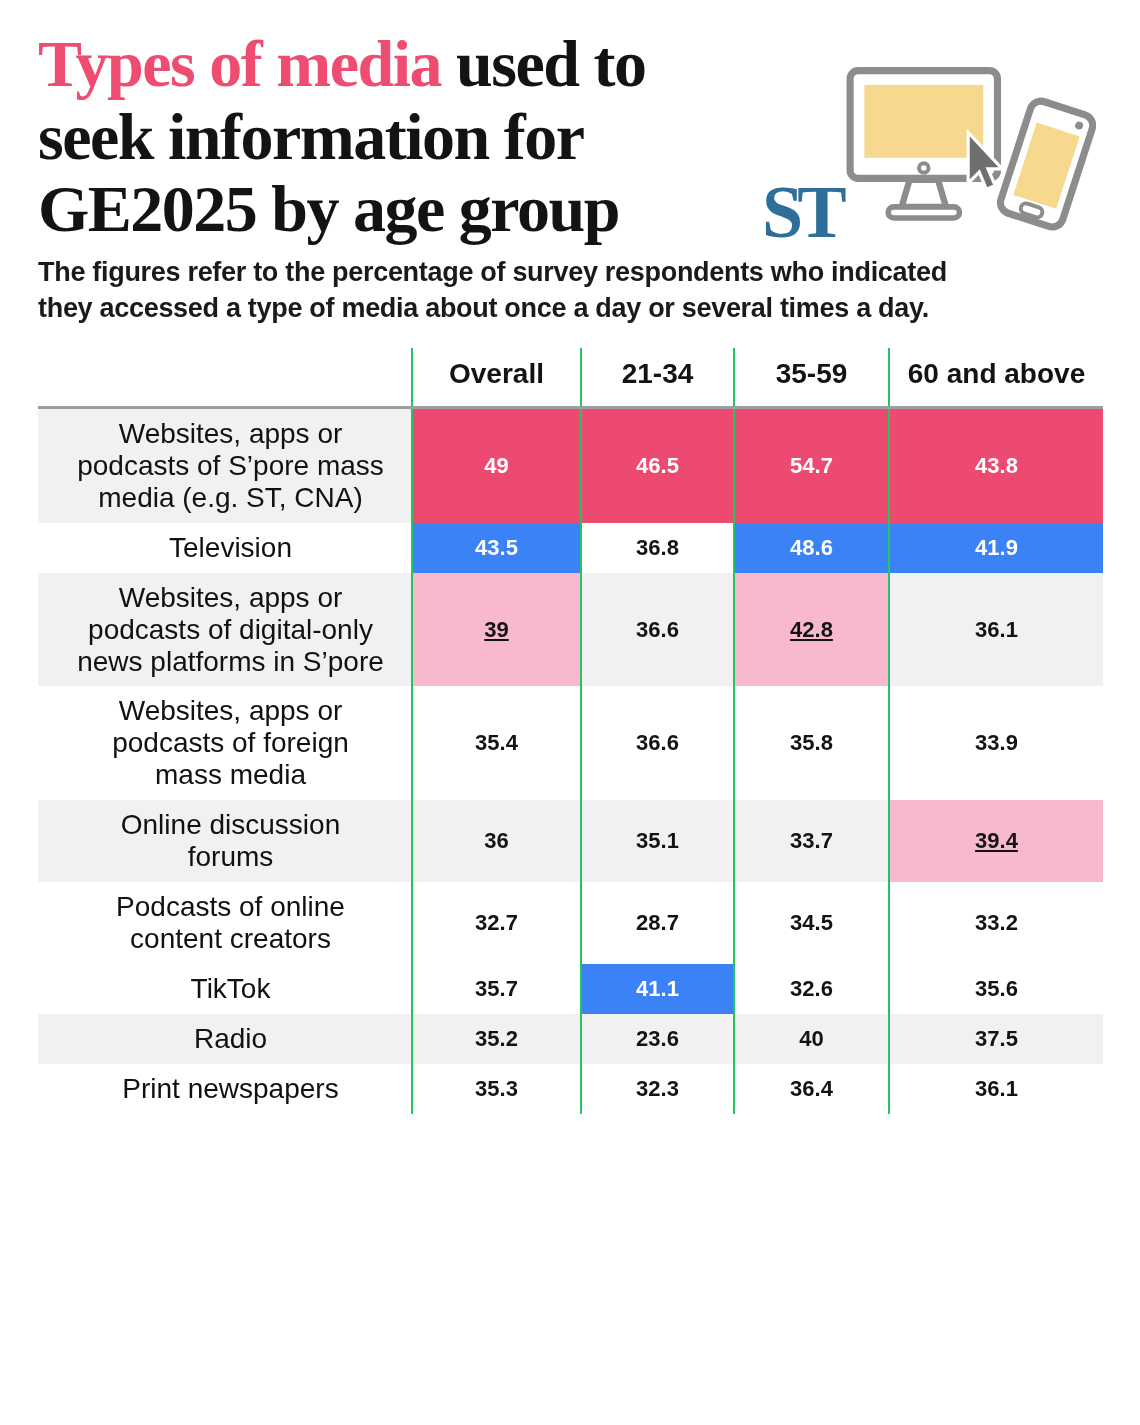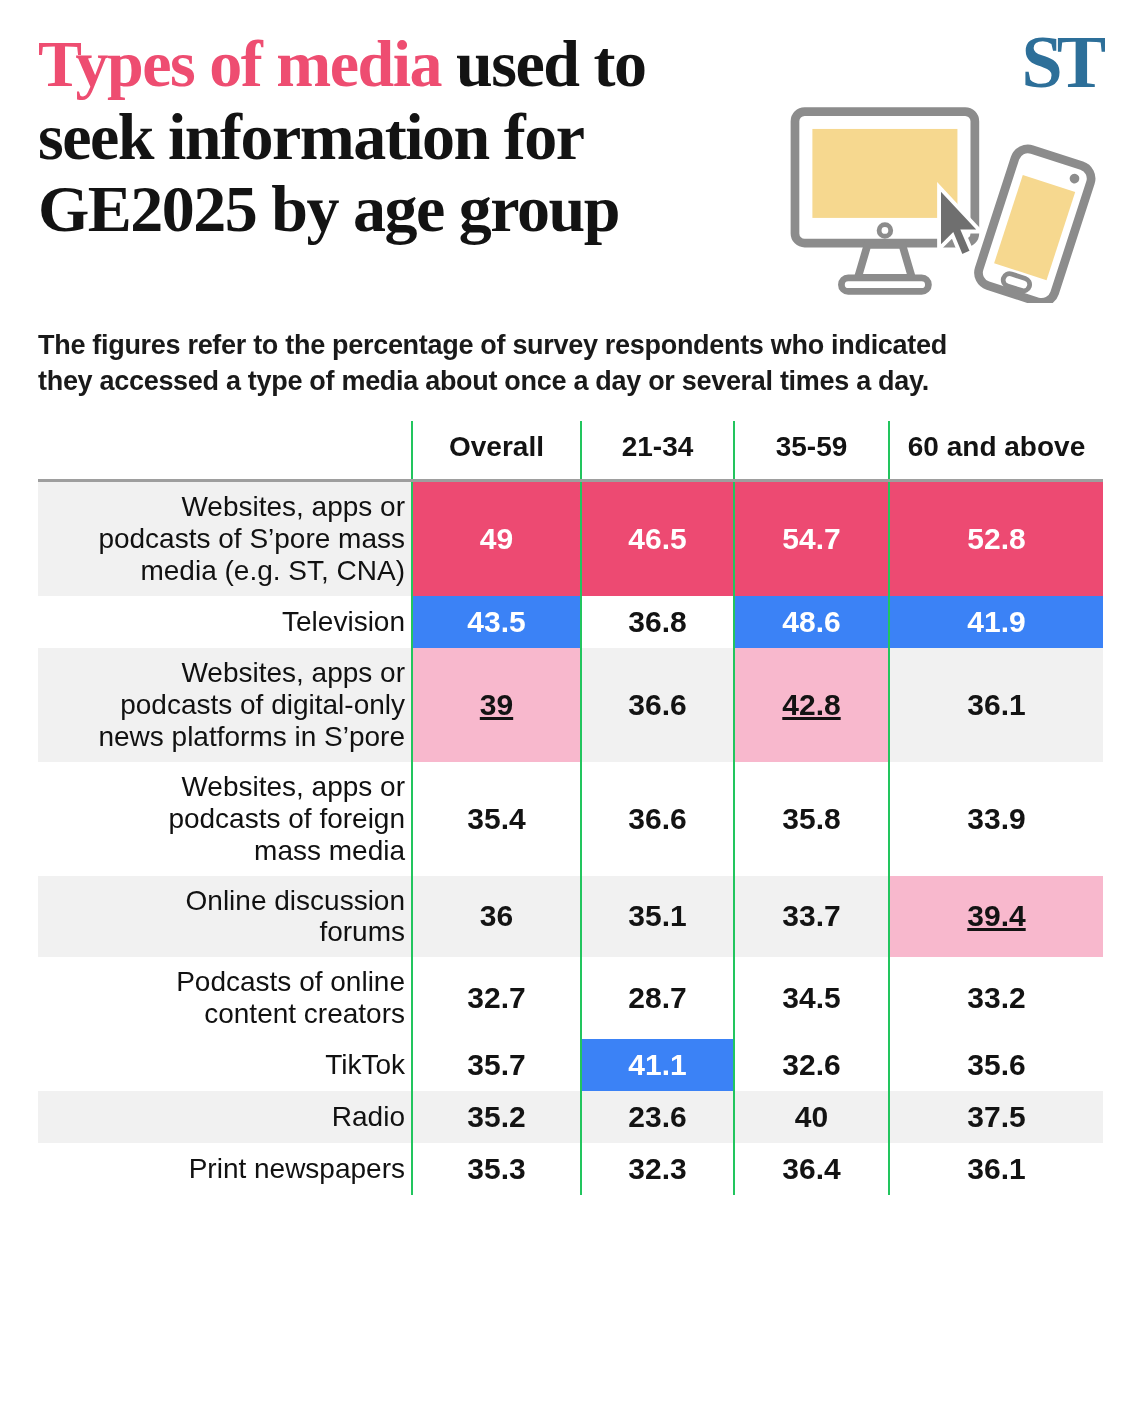--- a/index.html
+++ b/index.html
@@ -11,53 +11,53 @@
 
   
   .top { display:flex; }
   .title-block { flex:1; }
   .title {
     font-family:"Liberation Serif", serif;
     font-weight:700; font-size:66px; line-height:1.1;
     letter-spacing:-1.5px; color:#131313;
   }
   .title .pink { color:#EE4D71;text-align:right; }
-  .brand { width:340px; display:flex; flex-direction:column; align-items:flex-end; }
+  .brand { width:340px; display:flex; flex-direction:row; align-items:flex-end; }
   .st-logo {
     font-family:"Liberation Serif", serif; font-weight:700;
     font-size:74px; line-height:0.92; color:#2D6F99; letter-spacing:-6px;
     padding-right:2px;
   }
   .devices { margin-top:2px; margin-right:6px; }
 
   .subtitle {
-    margin-top:24px; font-size:27px; font-weight:700; line-height:1.34;
+    margin-top:8px; font-size:27px; font-weight:700; line-height:1.34;
     letter-spacing:-0.3px; white-space:pre-line; color:#1a1a1a;
   }
 
   
   table.media {
     margin-top:22px; border-collapse:collapse; table-layout:fixed;
     width:1065px;
   }
   table.media th, table.media td { vertical-align:middle; }
   thead th {
     font-size:28px; font-weight:700; text-align:center; color:#131313;
     padding:10px 0 16px 0;
     border-bottom:3px solid #9E9E9E;
   }
   thead th + th, tbody td + td { border-left:2px solid #22c55e; }
   tbody tr.row-gray  { background:#F1F1F1; }
   tbody tr.row-white { background:#FFFFFF; }
   td.label {
-    font-size:28px; font-weight:400; line-height:1.14; text-align:right;
+    font-size:28px; font-weight:400; line-height:1.14; text-align:center;
     padding:9px 6px 9px 18px; white-space:pre-line; color:#111;
   }
   td.val {
-    text-align:center; font-size:30px; font-weight:700; color:#131313;
+    text-align:center; font-size:22px; font-weight:700; color:#131313;
     padding:9px 0;
   }
   td.val.h1 { background:#ED4A72; color:#fff; }
   td.val.h2 { background:#3b82f6; color:#fff; }
   td.val.h3 { background:#F8B8CD; color:#131313;text-decoration:underline; }
 </style>
 </head>
 <body>
 
 <div class="page">
@@ -114,21 +114,21 @@
         </tr>
     </thead>
     <tbody id="table-body">
         <tr class="row-gray">
           <td class="label">Websites, apps or
 podcasts of S’pore mass
 media (e.g. ST, CNA)</td>
           <td class="val h1">49</td>
           <td class="val h1">46.5</td>
           <td class="val h1">54.7</td>
-          <td class="val h1">52.8</td>
+          <td class="val h1">43.8</td>
         </tr>
         <tr class="row-white">
           <td class="label">Television</td>
           <td class="val h2">43.5</td>
           <td class="val ">36.8</td>
           <td class="val h2">48.6</td>
           <td class="val h2">41.9</td>
         </tr>
         <tr class="row-gray">
           <td class="label">Websites, apps or

